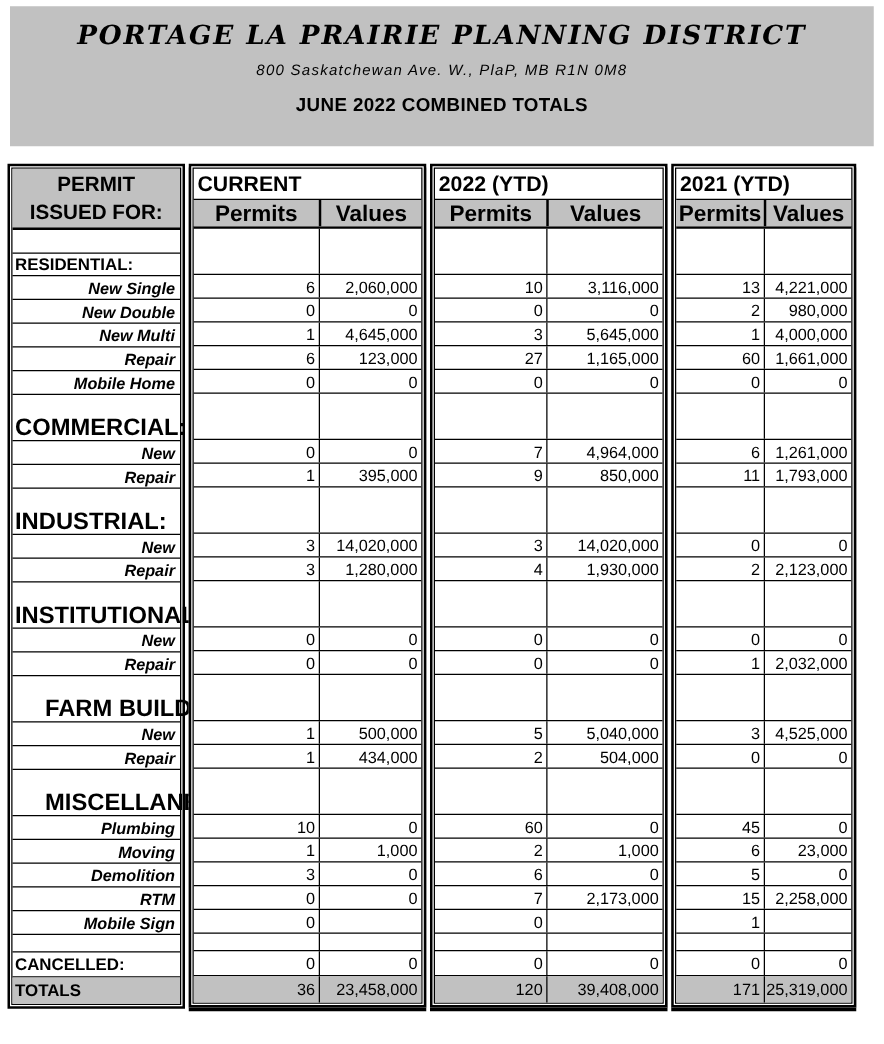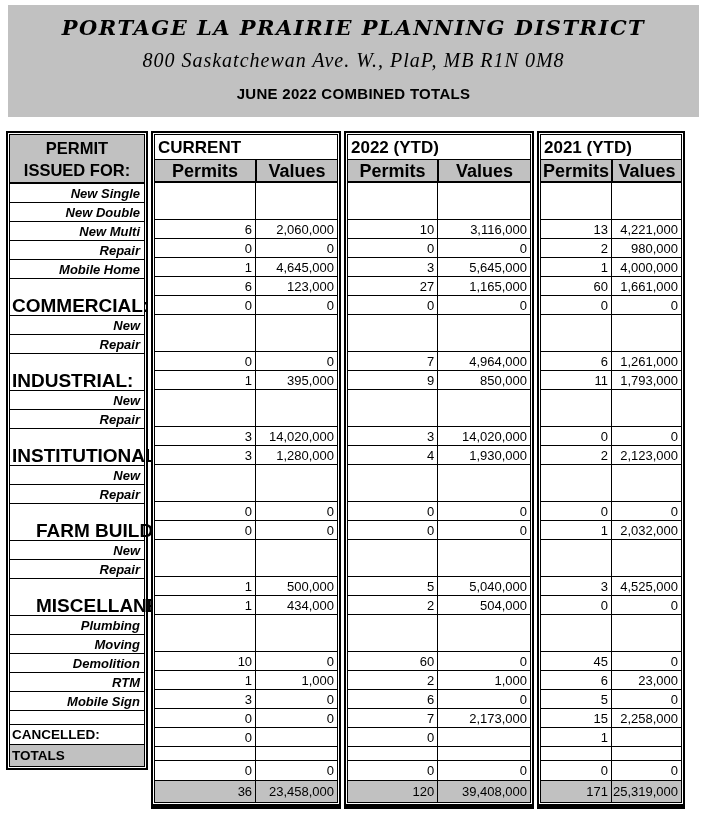--- a/index.html
+++ b/index.html
@@ -23,23 +23,23 @@
     background:var(--gray);
     text-align:center;
   }
   .banner-title{
     font-family:"DejaVu Serif",serif;
     font-style:italic;font-weight:bold;
     font-size:21px;letter-spacing:1.5px;
     padding-top:10px;
   }
   .banner-address{
-    font-family:Liberation Serif, serif;
+    font-family:Liberation Sans, sans-serif;
     font-style:italic;
-    font-size:20px;letter-spacing:1px;
+    font-size:12px;letter-spacing:1px;
     padding-top:9px;
   }
   .banner-subtitle{
     font-size:15px;font-weight:bold;letter-spacing:.3px;
     padding-top:13px;
   }
   
   .table-area{
     position:absolute;left:6px;top:131px;
     display:flex;gap:3px;align-items:flex-start;
@@ -139,20 +139,26 @@
 
   <div class="table-area">
 
     <div class="panel panel-labels">
       <div class="panel-inner">
         <div class="corner">
           <div>PERMIT</div>
           <div>ISSUED FOR:</div>
         </div>
         <div id="rows-labels">
+            <div class="row r-sec">
+              <div class="sec-split">
+                <div class="half"></div>
+                <div class="half2">RESIDENTIAL:</div>
+              </div>
+            </div>
             <div class="row r-data">
               <div class="lbl-data">New Single</div>
             </div>
             <div class="row r-data">
               <div class="lbl-data">New Double</div>
             </div>
             <div class="row r-data">
               <div class="lbl-data">New Multi</div>
             </div>
             <div class="row r-data">

